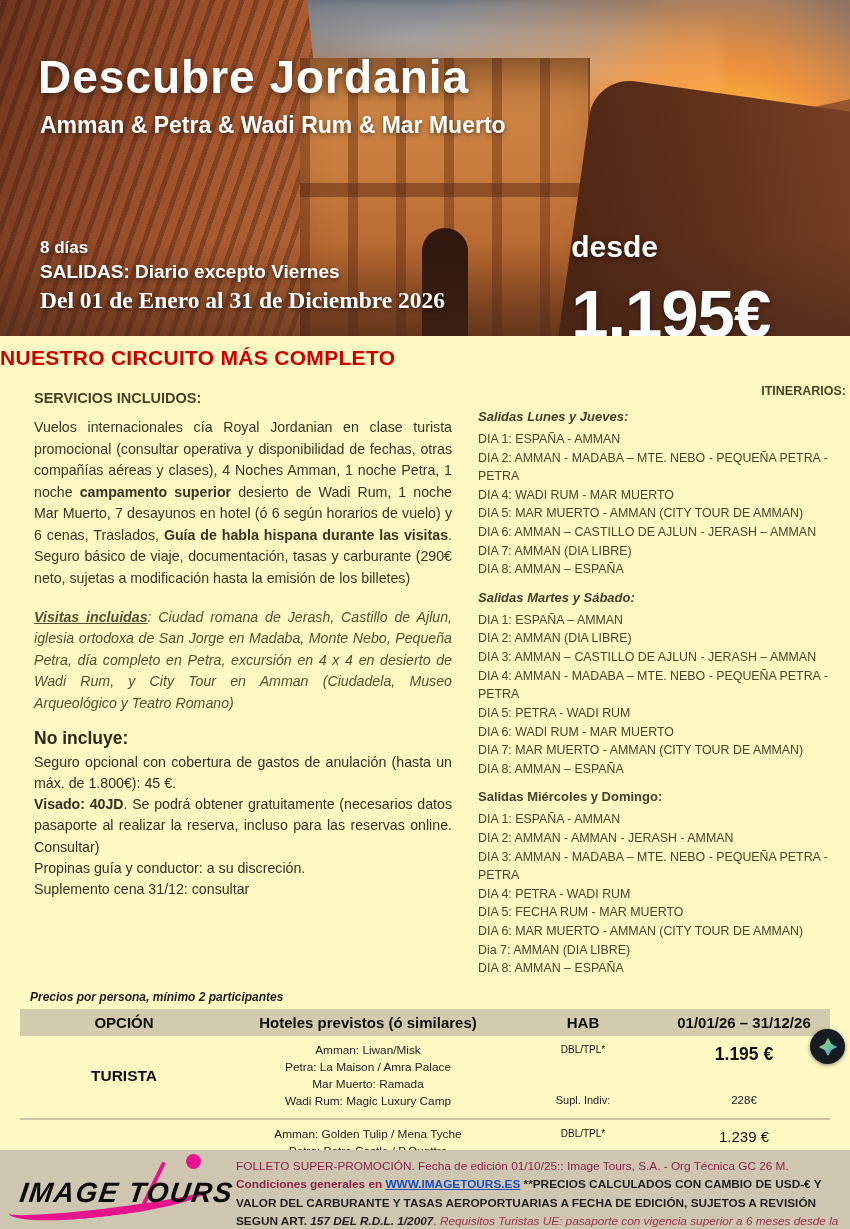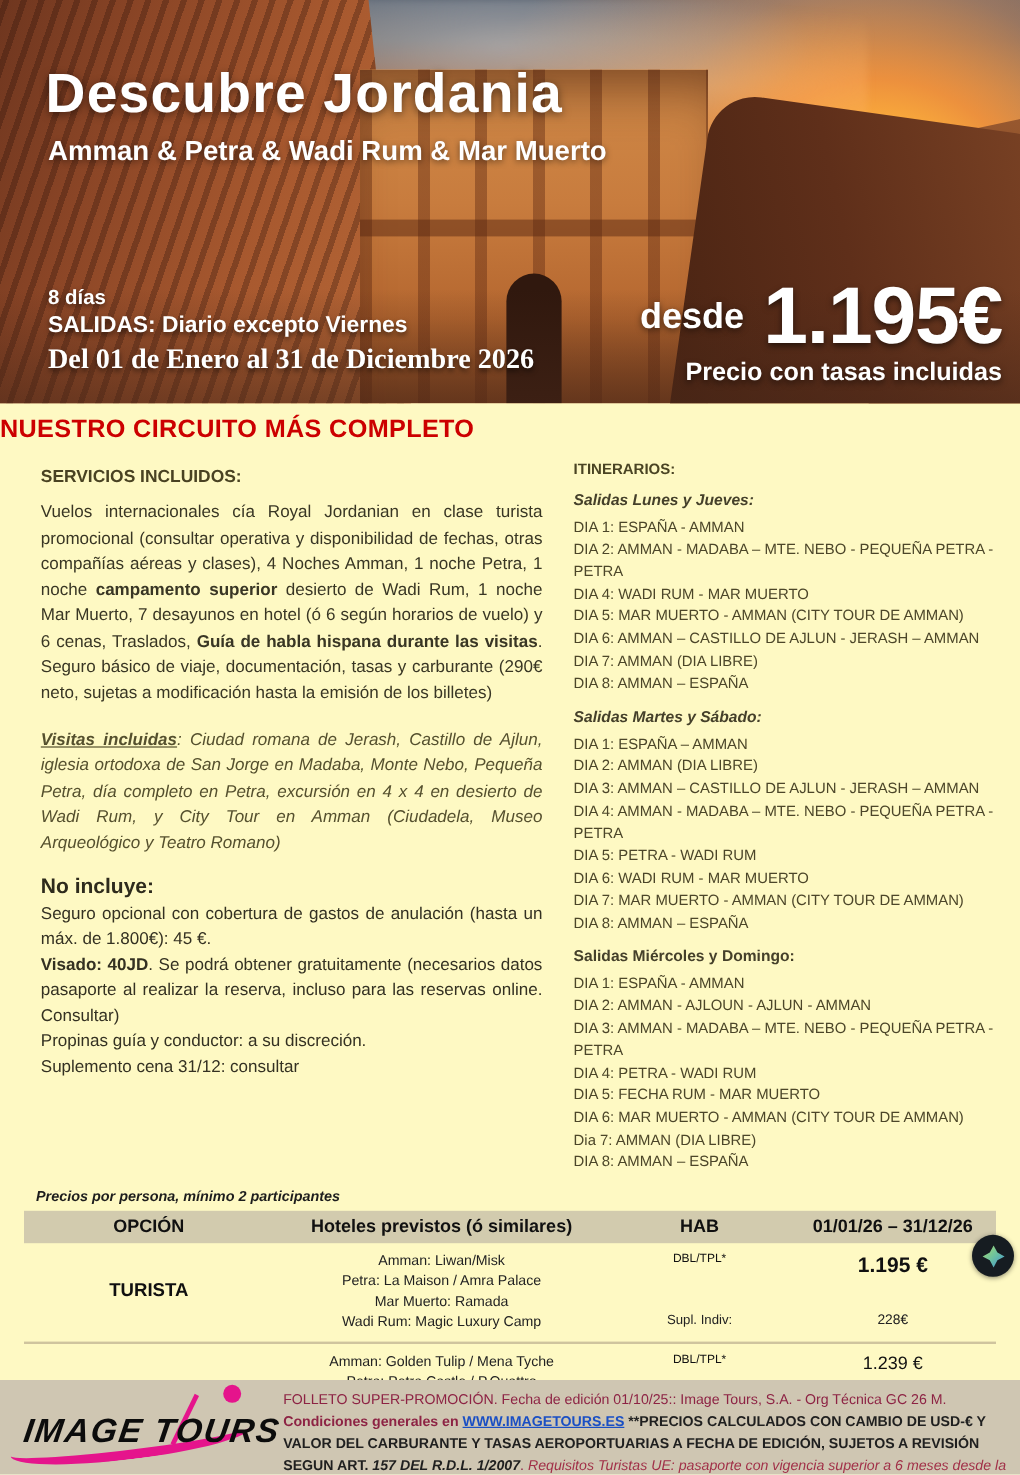--- a/index.html
+++ b/index.html
@@ -41,41 +41,41 @@
   .hero-title { position:absolute; left:38px; top:50px; z-index:3; color:#fff; font-size:46px; font-weight:700;
     letter-spacing:1px; text-shadow:0 2px 7px rgba(0,0,0,.5); }
   .hero-subtitle { position:absolute; left:40px; top:112px; z-index:3; color:#fff; font-size:23px; font-weight:700;
     text-shadow:0 2px 5px rgba(0,0,0,.5); }
   .hero-info { position:absolute; left:40px; top:238px; z-index:3; color:#fff; text-shadow:0 2px 4px rgba(0,0,0,.55); }
   .hero-duration { font-size:17px; font-weight:700; margin-bottom:3px; }
   .hero-departures { font-size:19px; font-weight:700; margin-bottom:4px; }
   .hero-dates { font-size:23.5px; font-weight:700;font-family:Liberation Serif, serif; }
   .hero-price { position:absolute; right:15px; top:230px; z-index:3; color:#fff; text-align:right;
     text-shadow:0 2px 5px rgba(0,0,0,.55); }
-  .price-line { display:flex; align-items:center; justify-content:flex-end; gap:16px; }
+  .price-line { display:flex; align-items:flex-start; justify-content:flex-end; gap:16px;flex-direction:column; }
   .price-from { font-size:30px; font-weight:700; }
   .price-value { font-size:67px; font-weight:700; letter-spacing:-1px; line-height:1; }
   .price-note { font-size:21px; font-weight:700; margin-top:2px; }
 
   
   .section-heading { color:#cc0000; font-size:21px; font-weight:800; letter-spacing:.3px;
     margin:10px 0 2px; }
 
   .cols { display:flex; padding:2px 4px 0 34px; gap:26px; }
   .col-left { width:418px; flex:none; }
   .col-right { flex:1; }
 
   .svc-heading { font-size:14.5px; font-weight:700; color:#494222; margin:16px 0 11px; }
   .svc-p { font-size:14.2px; line-height:1.52; text-align:justify; color:#393624; }
   .visits { margin-top:17px; font-style:italic; color:#55502e; font-size:14.2px; line-height:1.52; text-align:justify; }
   .visits-label { font-weight:700; text-decoration:underline; }
   .ni-heading { font-size:17.5px; font-weight:700; color:#2e2b1c; margin:13px 0 3px; }
   .ni-line { font-size:14.2px; line-height:1.5; color:#343122; text-align:justify; }
 
-  .itin-heading { font-size:12.5px; font-weight:700; color:#4a4423; margin:10px 0 0; }
+  .itin-heading { font-size:12.5px; font-weight:700; color:#4a4423; margin:10px 0 0;text-align:right; }
   .itin-title { font-size:13px; font-weight:700; font-style:italic; color:#45402a; margin:11px 0 6px; }
   .itin-title.upright { font-style:normal; }
   .itin-day { font-size:12.4px; line-height:1.5; color:#4c4629; }
 
   
   .pricing-note { font-size:12px; font-weight:700; font-style:italic; color:#1d1d1d; margin:12px 0 5px 30px; }
   .tbl { margin:0 20px; }
   .tbl-head { display:grid; grid-template-columns:208px 280px 150px 1fr; background:#d2cbae; height:27px;
     align-items:center; text-align:center; font-size:15px; font-weight:700; color:#101010; }
   .tbl-row { display:grid; grid-template-columns:208px 280px 150px 1fr; border-bottom:2px solid #cfc49e;
@@ -183,21 +183,21 @@
         <div class="itin-day">DIA 4: AMMAN - MADABA – MTE. NEBO - PEQUEÑA PETRA - PETRA</div>
         <div class="itin-day">DIA 5: PETRA - WADI RUM</div>
         <div class="itin-day">DIA 6: WADI RUM - MAR MUERTO</div>
         <div class="itin-day">DIA 7: MAR MUERTO - AMMAN (CITY TOUR DE AMMAN)</div>
         <div class="itin-day">DIA 8: AMMAN – ESPAÑA</div>
       </div>
 
       <div>
         <div class="itin-title upright">Salidas Miércoles y Domingo:</div>
         <div class="itin-day">DIA 1: ESPAÑA - AMMAN</div>
-        <div class="itin-day">DIA 2: AMMAN - AJLOUN - AJLUN - AMMAN</div>
+        <div class="itin-day">DIA 2: AMMAN - AMMAN - JERASH - AMMAN</div>
         <div class="itin-day">DIA 3: AMMAN - MADABA – MTE. NEBO - PEQUEÑA PETRA - PETRA</div>
         <div class="itin-day">DIA 4: PETRA - WADI RUM</div>
         <div class="itin-day">DIA 5: FECHA RUM - MAR MUERTO</div>
         <div class="itin-day">DIA 6: MAR MUERTO - AMMAN (CITY TOUR DE AMMAN)</div>
         <div class="itin-day">Dia 7: AMMAN (DIA LIBRE)</div>
         <div class="itin-day">DIA 8: AMMAN – ESPAÑA</div>
       </div>
     </div>
   </div>
 

